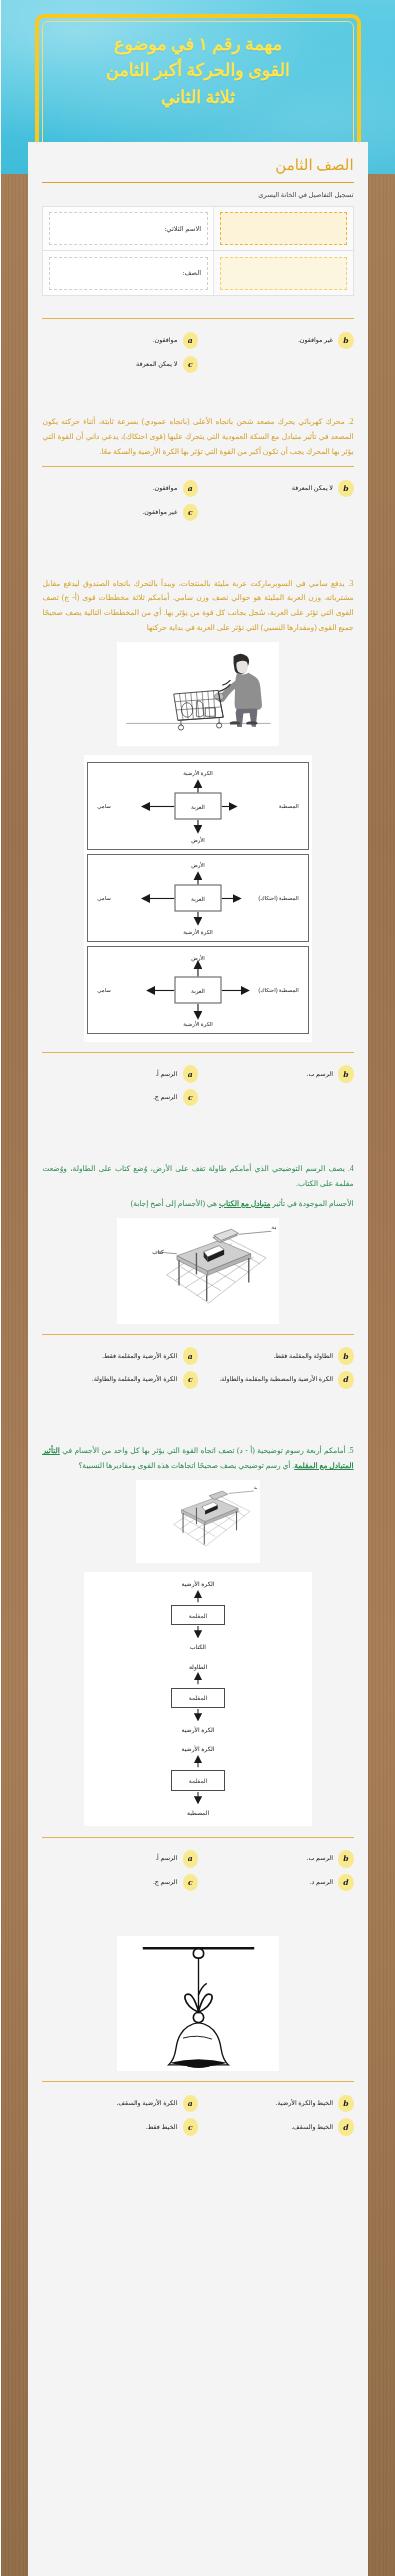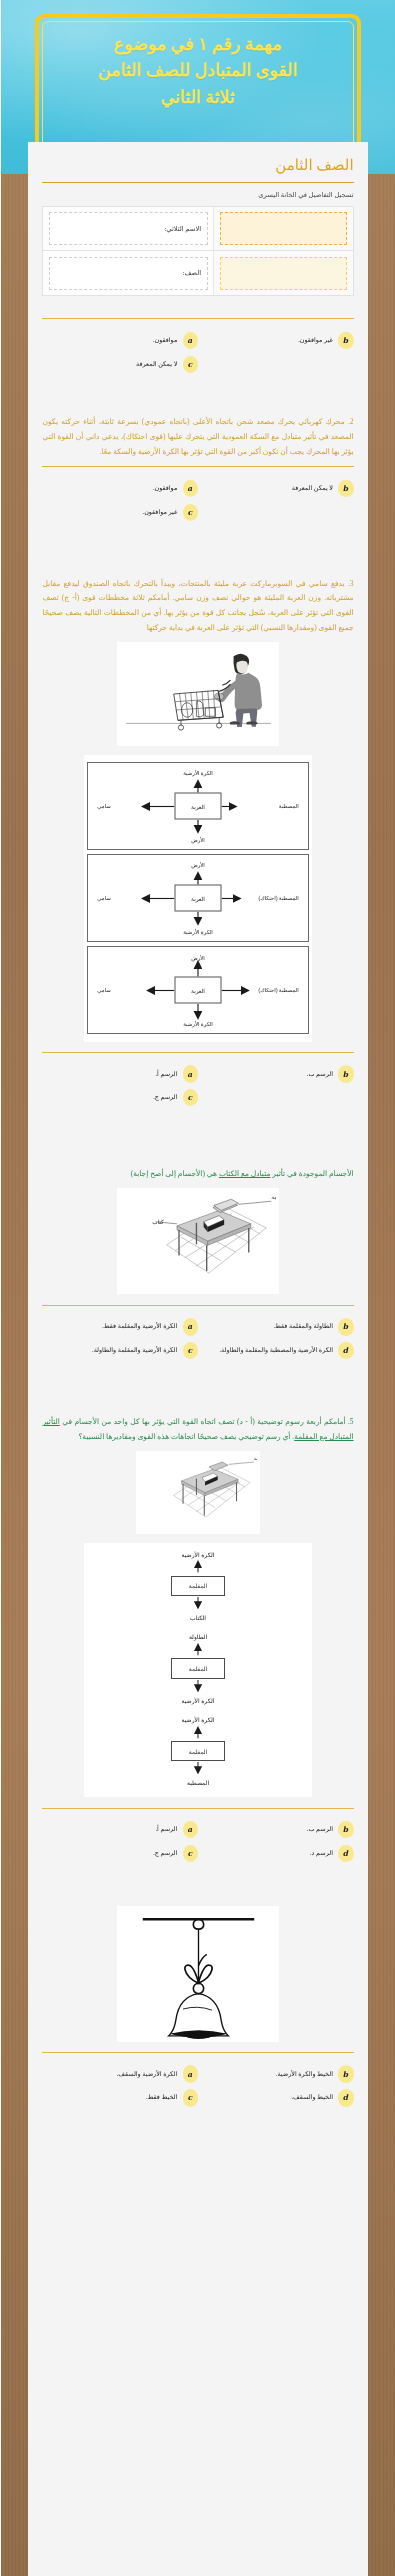--- a/index.html
+++ b/index.html
@@ -136,21 +136,21 @@
   .q-text{
     color:#d2a029;
     font-size:7.5px;
     line-height:1.95;
     text-align:justify;
   }
   .q-text.green{ color:#2a8b4f; }
   .q-text .underline-green{
     color:#2a8b4f;
     text-decoration:underline;
-    font-weight:400;
+    font-weight:700;
   }
   .q-num{ font-weight:400; }
 
   
   .options{
     padding:3.1px 14.4px 6.2px 14.4px;
     display:flex;
     flex-wrap:wrap;
   }
   .opt{
@@ -259,21 +259,21 @@
 </style>
 </head>
 <body>
 
 <div class="hero">
   <div class="hero-frame-outer">
     <div class="hero-frame-inner"></div>
   </div>
   <div class="hero-title">
     <div>مهمة رقم ١ في موضوع</div>
-    <div>القوى المتبادل للصف الثامن</div>
+    <div>القوى والحركة أكبر الثامن</div>
     <div>ثلاثة الثاني</div>
   </div>
 </div>
 
 <div class="sheet">
 
   <div class="grade-heading">الصف الثامن</div>
   <div class="rule"></div>
   <div class="instruction">تسجيل التفاصيل في الخانة اليسرى</div>
 
@@ -465,20 +465,24 @@
     </div>
     <div class="opt"></div>
     <div class="opt">
       <span class="opt-bullet">c</span>
       <span class="opt-label">الرسم ج.</span>
     </div>
   </div>
 
   <div class="spacer-lg"></div>
   <div class="q-block">
+    <div class="q-text green">
+      <span class="q-num">4.</span>
+      <span>يصف الرسم التوضيحي الذي أمامكم طاولة تقف على الأرض، وُضع كتاب على الطاولة، ووُضعت مقلمة على الكتاب.</span>
+    </div>
     <div class="q-text green" style="margin-top:5.2px">
       <span>الأجسام الموجودة في تأثير </span><span class="underline-green">متبادل مع الكتاب</span><span> هي (الأجسام إلى أصح إجابة)</span>
     </div>
   </div>
 
   <div class="figure-wrap">
     <div class="figure-card">
       <svg class="fig" width="155" height="100" viewBox="0 0 300 195">
         <rect width="300" height="195" fill="#ffffff"></rect>
         <g stroke="#8a8a8a" stroke-width="0.9" fill="none">

